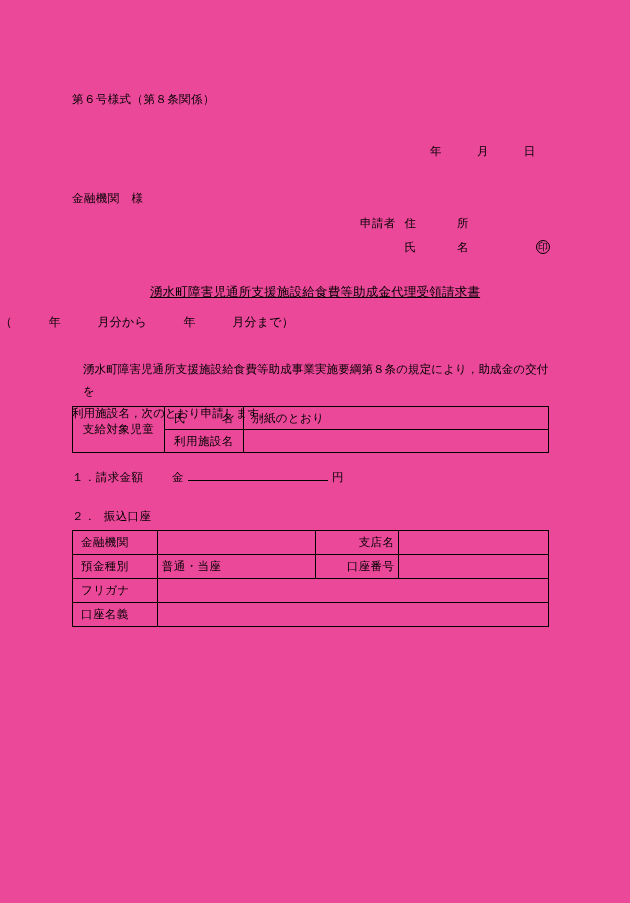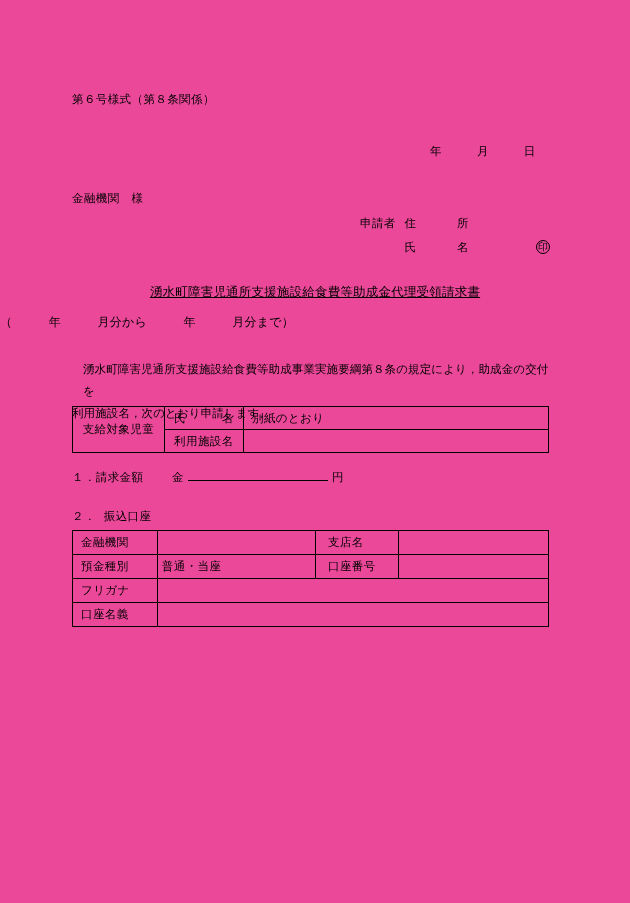--- a/index.html
+++ b/index.html
@@ -156,21 +156,21 @@
     left: 72px;
     top: 509px;
     font-size: 11.5px;
     letter-spacing: 0.4px;
     white-space: nowrap;
   }
   #bank-table { left: 72px; top: 530px; width: 477px; }
   #bank-table td { height: 19px; }
   #bank-table td.b-label { width: 78px; text-align: left; padding-left: 8px; }
   #bank-table td.b-value { width: 162px; text-align: left; }
-  #bank-table td.b-label2 { width: 72px; text-align: left; padding-left: 12px; }
+  #bank-table td.b-label2 { width: 72px; text-align: right; padding-left: 12px; }
   #bank-table td.b-value2 { width: 155px; }
   #bank-table td.b-wide { text-align: left; }
 </style>
 </head>
 <body>
 
 <div class="page">
   <div class="doc">
 
     <div class="form-no">第６号様式（第８条関係）</div>

